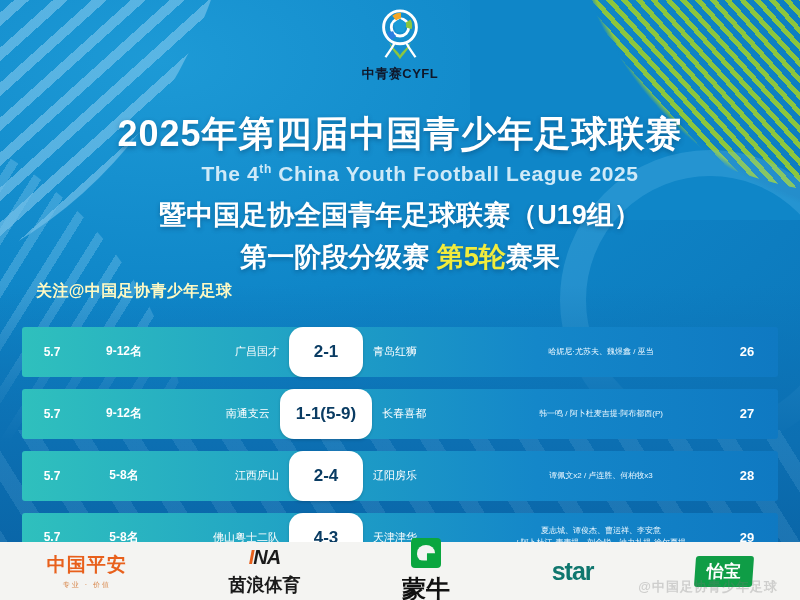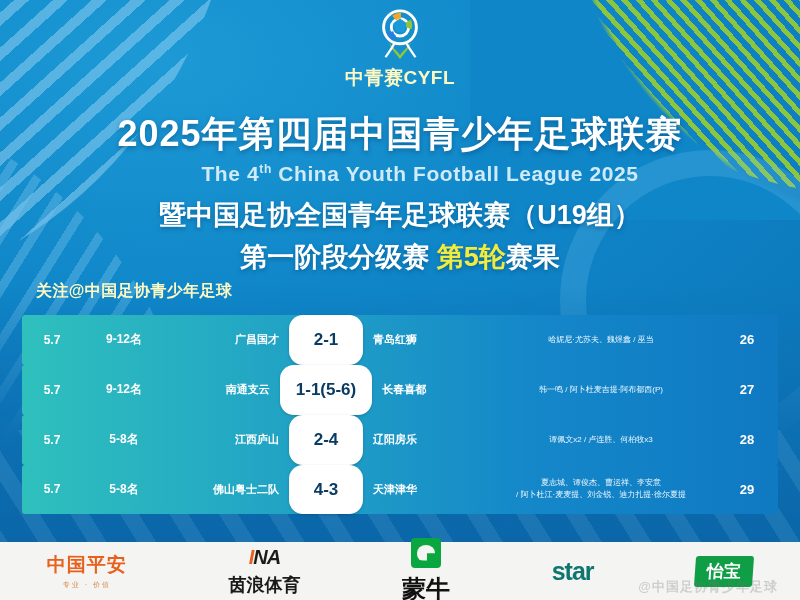--- a/index.html
+++ b/index.html
@@ -67,21 +67,21 @@
         rgba(0,0,0,0) 16px, rgba(0,0,0,0) 42px);
   }
 
   
   .logo-wrap {
     position:absolute; top:8px; left:0; right:0;
     display:flex; flex-direction:column; align-items:center; z-index:5;
   }
   .logo-mark { width:58px; height:56px; }
   .logo-text {
-    color:#fef9c3; font-size:19px; font-weight:bold; letter-spacing:.5px;
+    color:#0f172a; font-size:13px; font-weight:bold; letter-spacing:.5px;
     margin-top:1px; white-space:nowrap;
   }
 
   
   .titles { position:absolute; top:110px; left:0; right:0; text-align:center; z-index:5; }
   .t-main {
     font-size:36px; font-weight:bold; color:#ffffff; letter-spacing:1px;
     text-shadow:0 2px 5px rgba(0,50,90,.45);
   }
   .t-en {
@@ -112,31 +112,31 @@
     background:linear-gradient(90deg,#0a5fa4 0%,#0b6cb3 55%,#0e7cc0 100%);
     color:#cfe8f8; font-size:9px; font-weight:bold;
   }
   .c-date   { width:60px;  text-align:center; }
   .c-group  { width:84px;  text-align:center; }
   .c-score  { flex:1;      text-align:center; }
   .c-scorer { width:230px; text-align:center; }
   .c-no     { width:62px;  text-align:center; }
 
   .trow {
-    display:flex; align-items:center; min-height:36px; margin-top:0;
+    display:flex; align-items:center; min-height:36px; margin-top:12px;
     background:linear-gradient(90deg,#2fc0bd 0%,#23a7c4 30%,#1487c9 68%,#0f79c2 100%);
     border-radius:3px; color:#ffffff;
   }
   .trow .c-date  { font-size:12px; font-weight:bold; }
   .trow .c-group { font-size:12px; font-weight:bold; }
   .score-cell {
     flex:1; display:flex; align-items:center; justify-content:center; gap:10px;
   }
   .team {
-    font-size:11px; font-weight:bold; width:86px; white-space:nowrap;
+    font-size:11px; font-weight:normal; width:86px; white-space:nowrap;
   }
   .team-home { text-align:right; }
   .team-away { text-align:left; }
   .score-pill {
     background:#ffffff; color:#0a3c63; font-weight:bold;
     border-radius:14px; padding:16px 16px; font-size:17px;
     min-width:74px; text-align:center; line-height:1.05;
     box-shadow:0 1px 3px rgba(0,0,0,.18);
   }
   .scorers {
@@ -233,21 +233,21 @@
           <span class="team team-away">青岛红狮</span>
         </div>
         <div class="scorers">哈妮尼·尤苏夫、魏煜鑫 / 巫当</div>
         <div class="matchno">26</div>
       </div>
       <div class="trow">
         <div class="c-date">5.7</div>
         <div class="c-group">9-12名</div>
         <div class="score-cell">
           <span class="team team-home">南通支云</span>
-          <span class="score-pill">1-1(5-6)</span>
+          <span class="score-pill">1-1(5-9)</span>
           <span class="team team-away">长春喜都</span>
         </div>
         <div class="scorers">韩一鸣 / 阿卜杜麦吉提·阿布都西(P)</div>
         <div class="matchno">27</div>
       </div>
       <div class="trow">
         <div class="c-date">5.7</div>
         <div class="c-group">5-8名</div>
         <div class="score-cell">
           <span class="team team-home">江西庐山</span>

